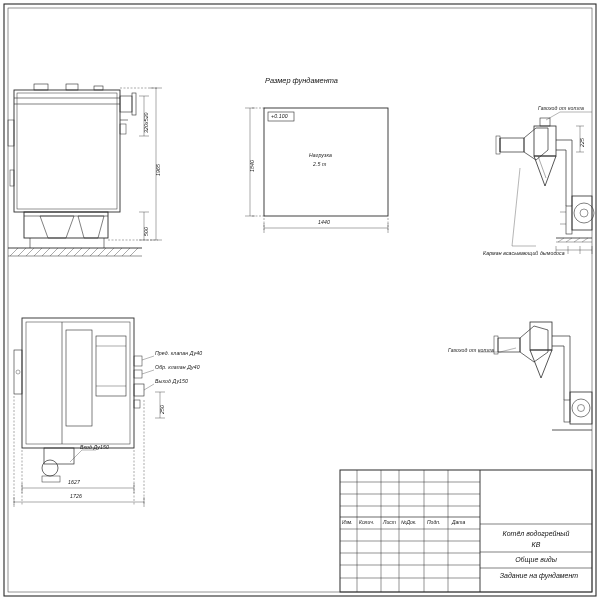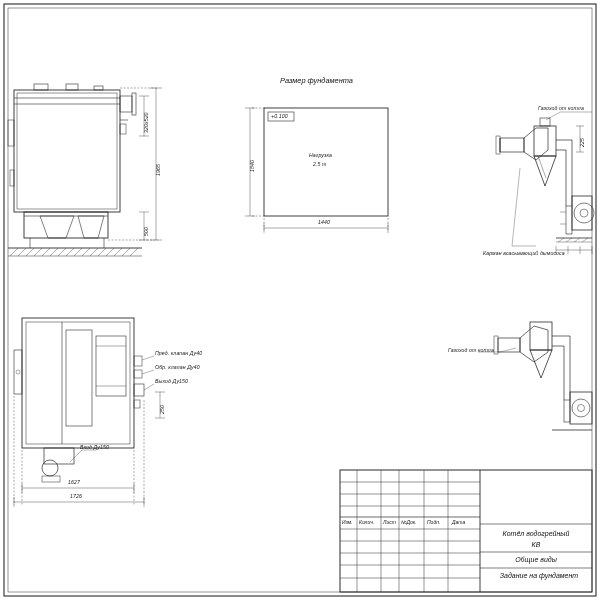--- a/index.html
+++ b/index.html
@@ -301,21 +301,21 @@
       <line x1="480" y1="552" x2="592" y2="552" stroke-width="0.6"></line>
       <line x1="480" y1="568" x2="592" y2="568" stroke-width="0.6"></line>
     </g>
   </svg>
   </div>
 
   <div class="lbl it rot90" style="left:155px; top:176px;">1965</div>
   <div class="lbl it rot90" style="left:143px; top:133px;">320x520</div>
   <div class="lbl it rot90" style="left:143px; top:236px;">500</div>
 
-  <div class="title-big" style="left:280px; top:76px;">Размер фундамента</div>
+  <div class="title-big" style="left:265px; top:76px;">Размер фундамента</div>
   <div class="lbl it" style="left:271px; top:113px;">+0.100</div>
   <div class="lbl it" style="left:309px; top:152px;">Нагрузка</div>
   <div class="lbl it" style="left:313px; top:161px;">2.5 т</div>
   <div class="lbl it rot90" style="left:249px; top:172px;">1840</div>
   <div class="lbl it" style="left:318px; top:219px;">1440</div>
 
   <div class="lbl it" style="left:538px; top:105px;">Газоход от котла</div>
   <div class="lbl it" style="left:483px; top:250px;">Карман всасывающий дымососа</div>
   <div class="lbl it rot90" style="left:579px; top:147px;">225</div>
 

